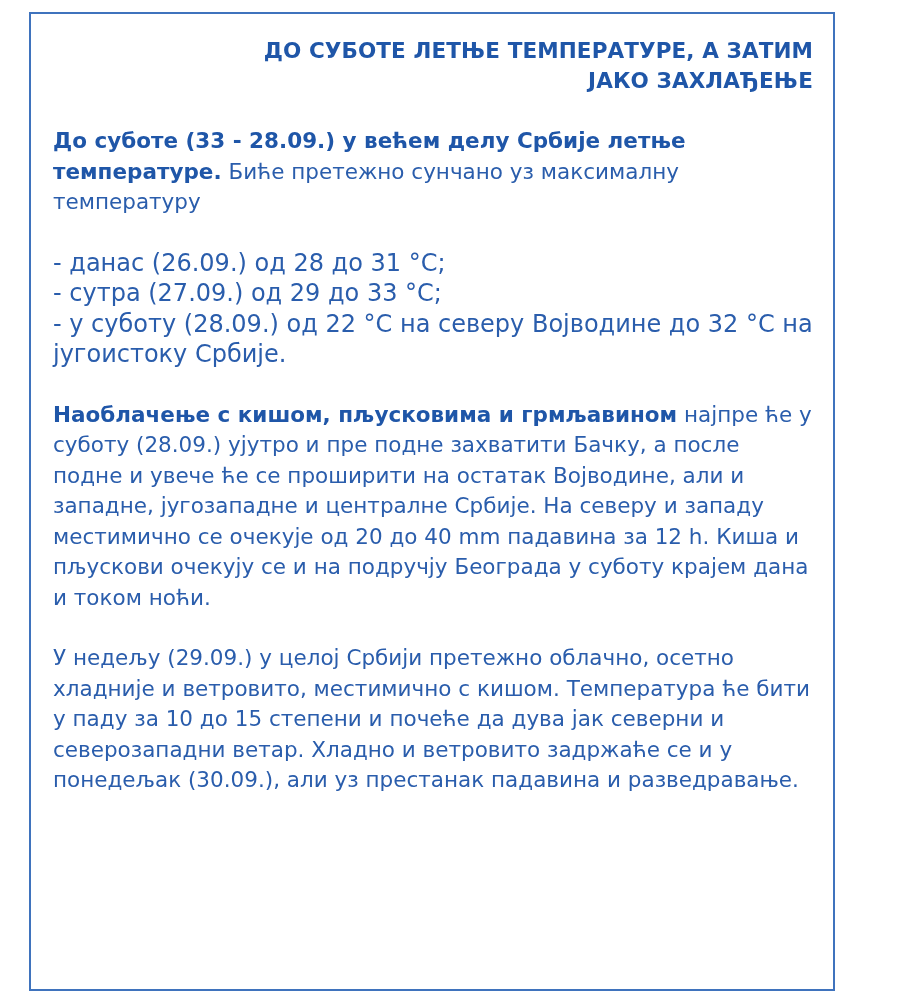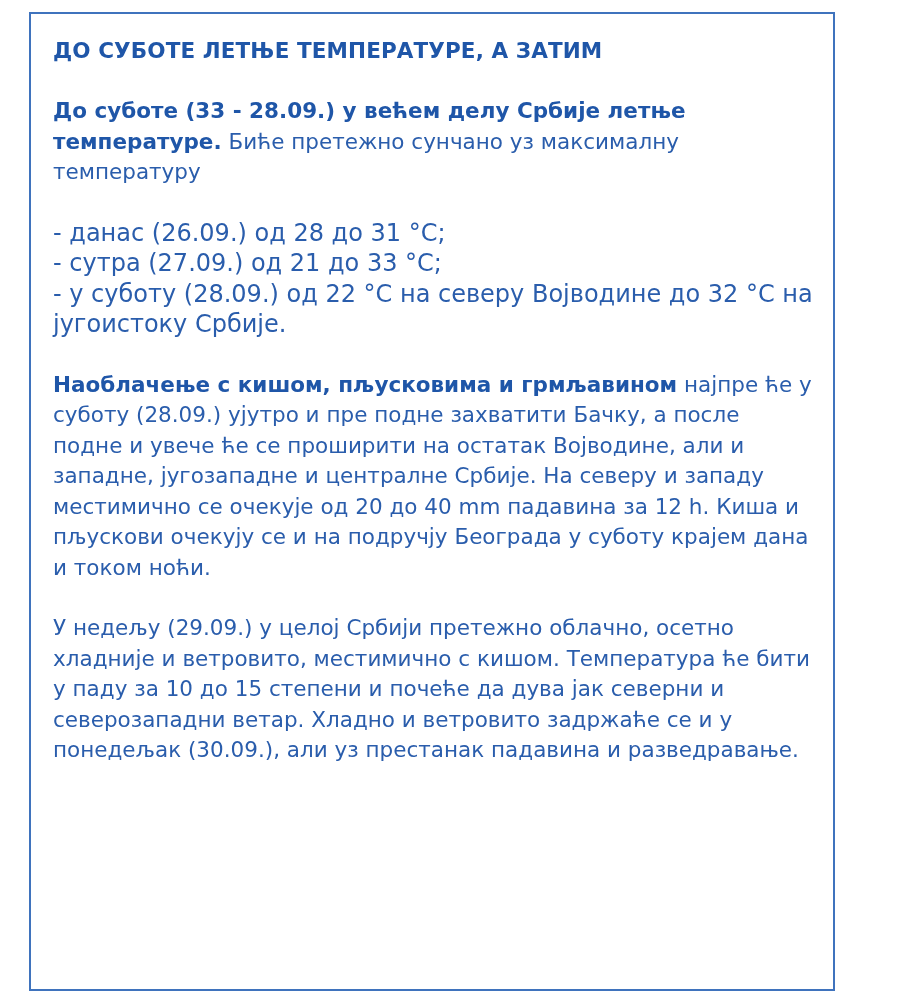--- a/index.html
+++ b/index.html
@@ -14,49 +14,51 @@
       color: #2457a8;
       font-family: "DejaVu Sans", sans-serif;
     }
     .title {
       font-weight: bold;
       font-size: 21.5px;
       line-height: 30px;
       color: #1f56a8;
       margin: 0;
       letter-spacing: 0.1px;
+      text-align: right;
     }
     .para {
       font-size: 21.5px;
       line-height: 30.5px;
       margin: 0;
       color: #2a5dac;
     }
     .para b { font-weight: bold; color: #1f56a8; }
     .gap-lg { height: 30px; }
     .gap-md { height: 30px; }
     .list { font-size: 24px; line-height: 30.5px; margin: 0; color: #2a5dac; }
   </style>
 </head>
 <body>
 
 <div class="box">
   <div class="title">
     <div>ДО СУБОТЕ ЛЕТЊЕ ТЕМПЕРАТУРЕ, А ЗАТИМ</div>
+    <div>ЈАКО ЗАХЛАЂЕЊЕ</div>
   </div>
 
   <div class="gap-lg"></div>
 
   <p class="para"><b>До суботе (33 - 28.09.) у већем делу Србије летње температуре.</b><span> Биће претежно сунчано уз максималну температуру</span></p>
 
   <div class="gap-md"></div>
 
   <div class="list">
     <div>- данас (26.09.) од 28 до 31 °C;</div>
-    <div>- сутра (27.09.) од 21 до 33 °C;</div>
+    <div>- сутра (27.09.) од 29 до 33 °C;</div>
     <div>- у суботу (28.09.) од 22 °C на северу Војводине до 32 °C на југоистоку Србије.</div>
   </div>
 
   <div class="gap-md"></div>
 
   <p class="para"><b>Наоблачење с кишом, пљусковима и грмљавином</b><span> најпре ће у суботу (28.09.) ујутро и пре подне захватити Бачку, а после подне и увече ће се проширити на остатак Војводине, али и западне, југозападне и централне Србије. На северу и западу местимично се очекује од 20 до 40 mm падавина за 12 h. Киша и пљускови очекују се и на подручју Београда у суботу крајем дана и током ноћи.</span></p>
 
   <div class="gap-md"></div>
 
   <p class="para">У недељу (29.09.) у целој Србији претежно облачно, осетно хладније и ветровито, местимично с кишом. Температура ће бити у паду за 10 до 15 степени и почеће да дува јак северни и северозападни ветар. Хладно и ветровито задржаће се и у понедељак (30.09.), али уз престанак падавина и разведравање.</p>

